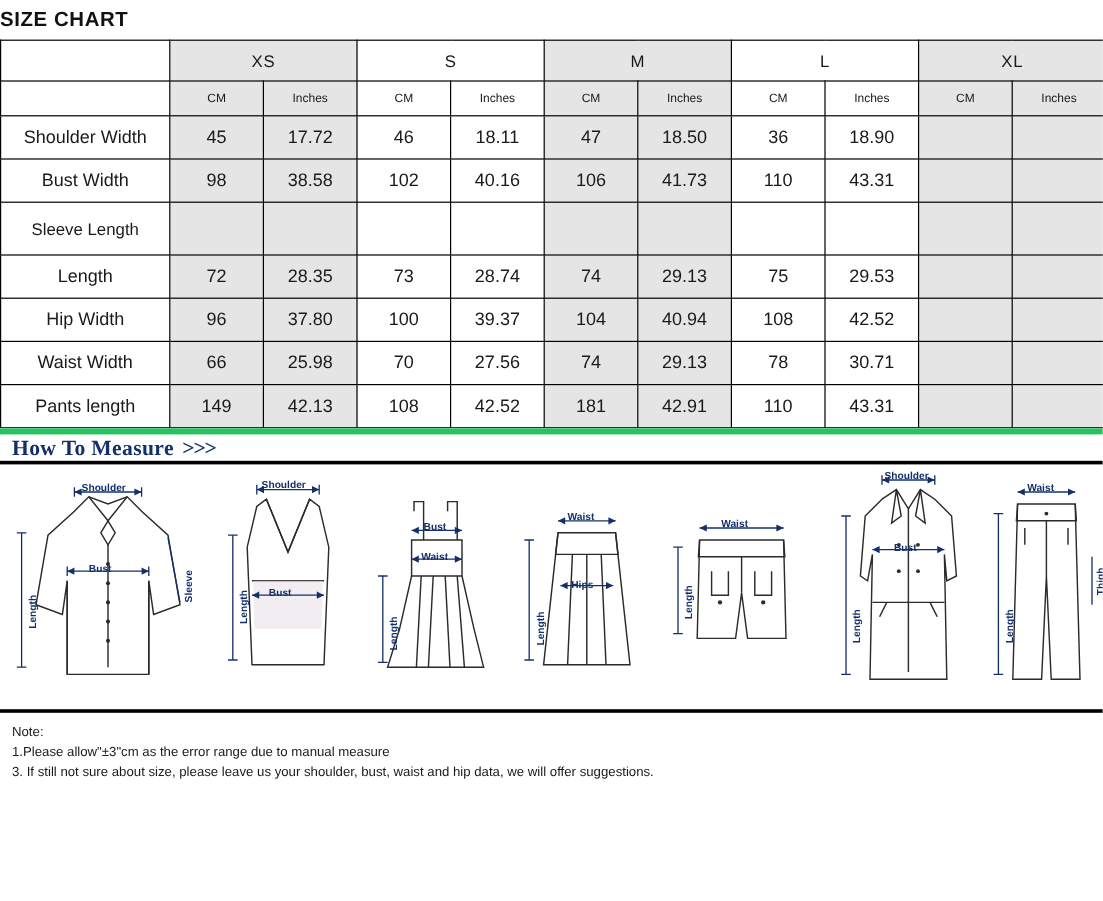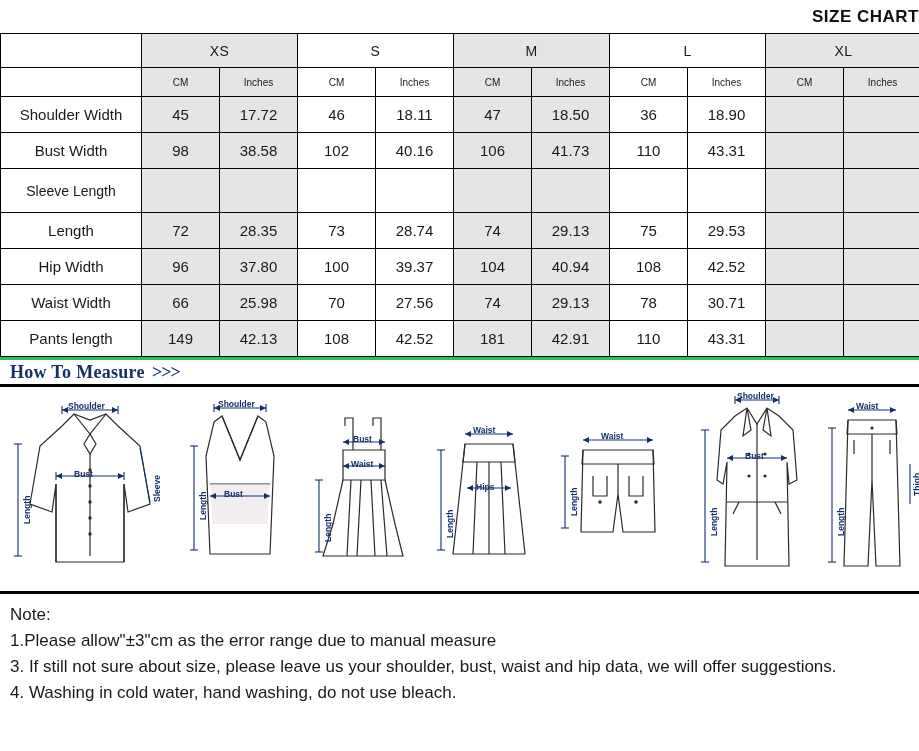--- a/index.html
+++ b/index.html
@@ -9,21 +9,21 @@
   }
   body {
     width: 919px; height: 751px;
     font-family: "Liberation Sans", sans-serif;
     color: #1a1a1a;
     overflow: hidden;
     position: relative;
   }
   
   .title {
-    text-align: right;
+    text-align: left;
     font-size: 17px;
     font-weight: bold;
     letter-spacing: 0.5px;
     padding: 7px 0 6px 0;
     color: #111;
   }
   
   table.size-table {
     border-collapse: collapse;
     width: 919px;
@@ -66,21 +66,21 @@
   tr.empty-row td { height: 44px; }
 
   td.hl-left {
     border-left: 2px solid #1d6b5f;
     border-top: 2px solid #1d6b5f;
     border-bottom: 2px solid #1d6b5f;
   }
 
   
   .htm-bar {
-    border-top: 3px solid #22c55e;
+    border-top: 5px solid #22c55e;
     border-bottom: 3px solid #000;
     height: 30px;
     display: flex;
     align-items: center;
     padding-left: 10px;
     background: #fff;
   }
   .htm-title {
     font-family: "Liberation Serif", serif;
     font-size: 18px;
@@ -118,21 +118,21 @@
     font-family: "Liberation Sans", sans-serif;
     white-space: nowrap;
   }
   .lbl.vert {
     transform: rotate(-90deg);
     transform-origin: left top;
   }
   
   .notes {
     padding: 8px 0 0 10px;
-    font-size: 17px;
+    font-size: 11px;
     line-height: 1.53;
     color: #1a1a1a;
   }
   .notes div { white-space: nowrap; }
 </style>
 </head>
 <body>
 
 <div class="title">SIZE CHART</div>
 
@@ -493,14 +493,13 @@
     <span class="lbl vert" style="left:88px; top:112px;">Thigh</span>
     <span class="lbl vert" style="left:12px; top:152px;">Length</span>
   </div>
 
 </div>
 
 <div class="notes">
   <div>Note:</div>
   <div>1.Please allow"±3"cm as the error range due to manual measure</div>
   <div>3. If still not sure about size, please leave us your shoulder, bust, waist and hip data, we will offer suggestions.</div>
-  <div>4. Washing in cold water, hand washing, do not use bleach.</div>
 </div>
 
 </body></html>

